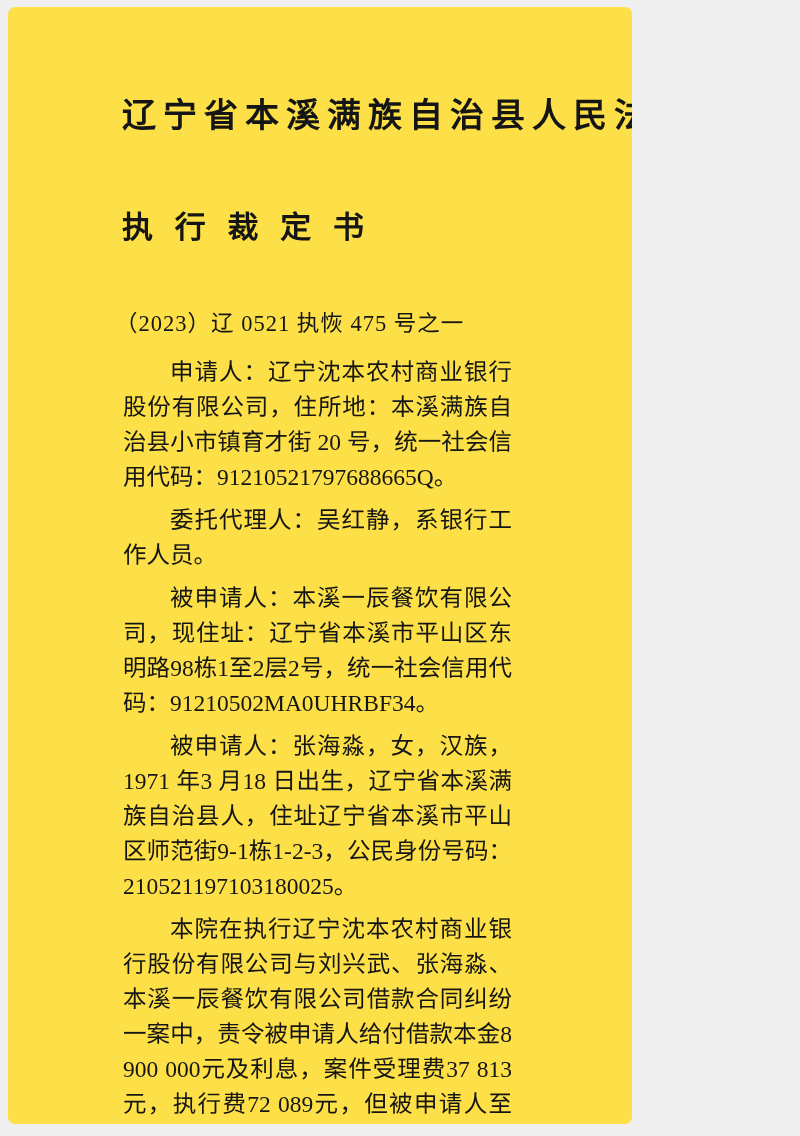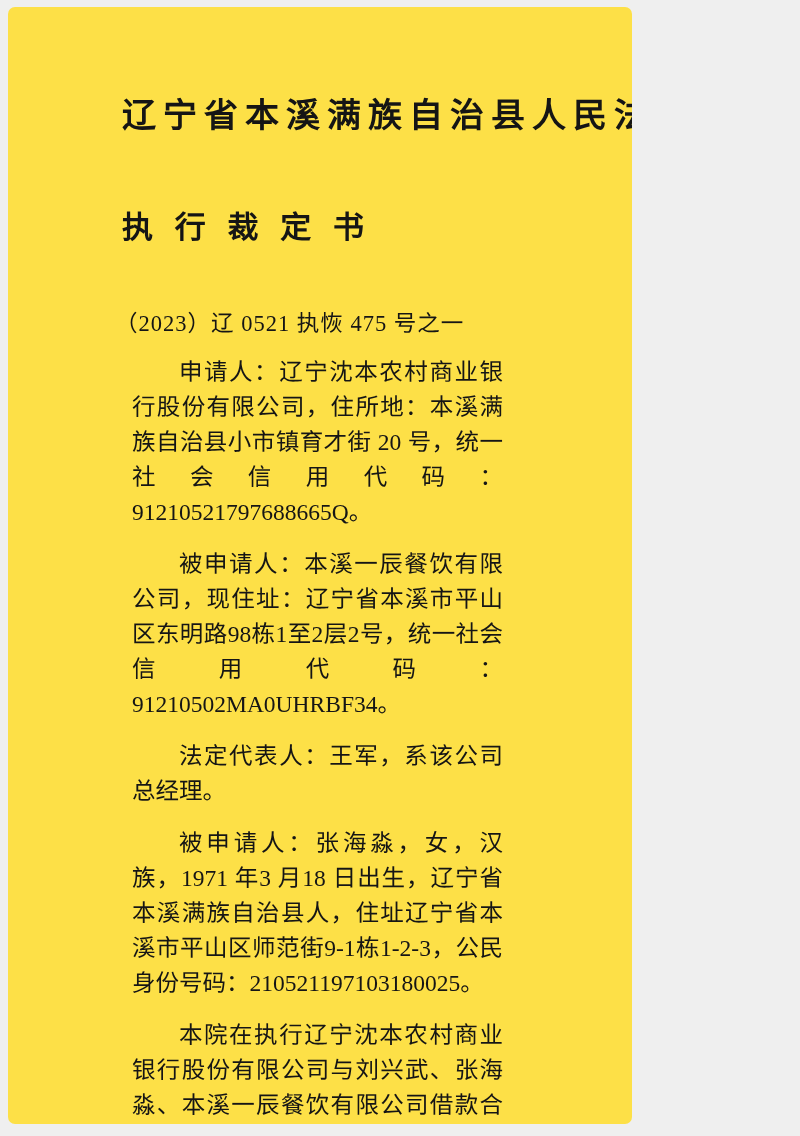--- a/index.html
+++ b/index.html
@@ -59,36 +59,36 @@
     line-height: 28px;
     letter-spacing: 1px;
   }
   .doc-body {
     margin-top: 17px;
     font-size: 23.5px;
     line-height: 35px;
     text-align: justify;
   }
   .doc-body p {
-    margin: 17px;
+    margin: 8px;
     padding: 0;
     text-indent: 2em;
   }
 </style>
 </head>
 <body>
 
 <div class="canvas">
   <div class="page">
     <div class="content">
       <h1 class="court-name">辽宁省本溪满族自治县人民法院</h1>
       <h2 class="doc-title">执 行 裁 定 书</h2>
       <div class="case-number">（2023）辽 0521 执恢 475 号之一</div>
       <div class="doc-body">
           <p>申请人：辽宁沈本农村商业银行股份有限公司，住所地：本溪满族自治县小市镇育才街 20 号，统一社会信用代码：91210521797688665Q。</p>
+          <p>委托代理人：吴红静，系银行工作人员。</p>
           <p>被申请人：本溪一辰餐饮有限公司，现住址：辽宁省本溪市平山区东明路98栋1至2层2号，统一社会信用代码：91210502MA0UHRBF34。</p>
-          <p>法定代表人：王军，系该公司总经理。</p>
           <p>被申请人：张海淼，女，汉族，1971 年3 月18 日出生，辽宁省本溪满族自治县人，住址辽宁省本溪市平山区师范街9-1栋1-2-3，公民身份号码：210521197103180025。</p>
           <p>本院在执行辽宁沈本农村商业银行股份有限公司与刘兴武、张海淼、本溪一辰餐饮有限公司借款合同纠纷一案中，责令被申请人给付借款本金8 900 000元及利息，案件受理费37 813元，执行费72 089元，但被申请人至今未履行生效</p>
         </div>
     </div>
   </div>
 </div>
 
 </body></html>

